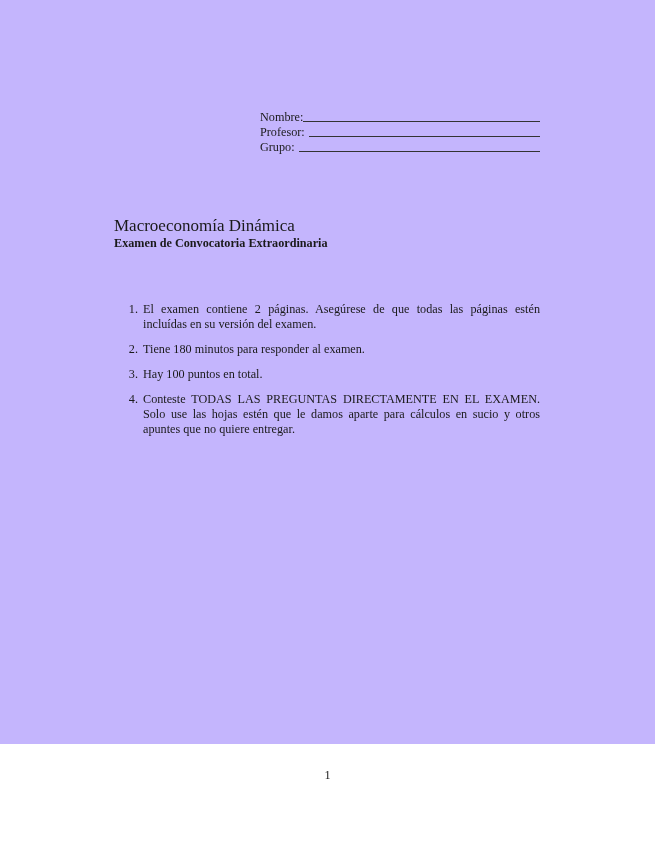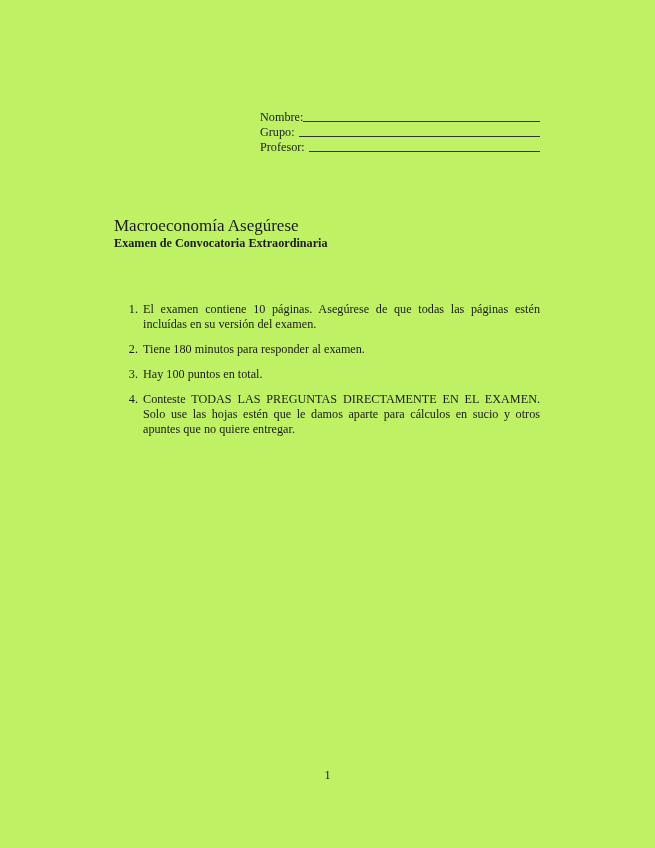--- a/index.html
+++ b/index.html
@@ -11,22 +11,22 @@
       width: 655px;
       height: 848px;
       position: relative;
       overflow: hidden;
       font-family: "DejaVu Serif", "Liberation Serif", serif;
       color: #1a1a1a;
     }
     .page {
       position: absolute;
       left: 0; top: 0;
-      width: 655px; height: 848px;
-      background: #bef264;
+      width: 655px; height: 744px;
+      background: #c4b5fd;
     }
     
     .fields {
       position: absolute;
       left: 260px;
       top: 110px;
       width: 280px;
     }
     .field-row {
       display: flex;
@@ -115,38 +115,38 @@
 <body>
 
 <div class="page">
 
   <div class="fields">
     <div class="field-row">
       <span class="field-label tight">Nombre:</span>
       <span class="field-line"></span>
     </div>
     <div class="field-row">
-      <span class="field-label">Grupo:</span>
+      <span class="field-label">Profesor:</span>
       <span class="field-line"></span>
     </div>
     <div class="field-row">
-      <span class="field-label">Profesor:</span>
+      <span class="field-label">Grupo:</span>
       <span class="field-line"></span>
     </div>
   </div>
 
   <div class="title-block">
-    <h1 class="title">Macroeconomía Asegúrese</h1>
+    <h1 class="title">Macroeconomía Dinámica</h1>
     <div class="subtitle">Examen de Convocatoria Extraordinaria</div>
   </div>
 
   <ol class="instructions">
     <li class="instr-item">
       <span class="instr-num">1.</span>
-      <span class="instr-text">El examen contiene 10 páginas.  Asegúrese de que todas las páginas estén incluídas en su versión del examen.</span>
+      <span class="instr-text">El examen contiene 2 páginas.  Asegúrese de que todas las páginas estén incluídas en su versión del examen.</span>
     </li>
     <li class="instr-item">
       <span class="instr-num">2.</span>
       <span class="instr-text">Tiene 180 minutos para responder al examen.</span>
     </li>
     <li class="instr-item">
       <span class="instr-num">3.</span>
       <span class="instr-text">Hay 100 puntos en total.</span>
     </li>
     <li class="instr-item">

